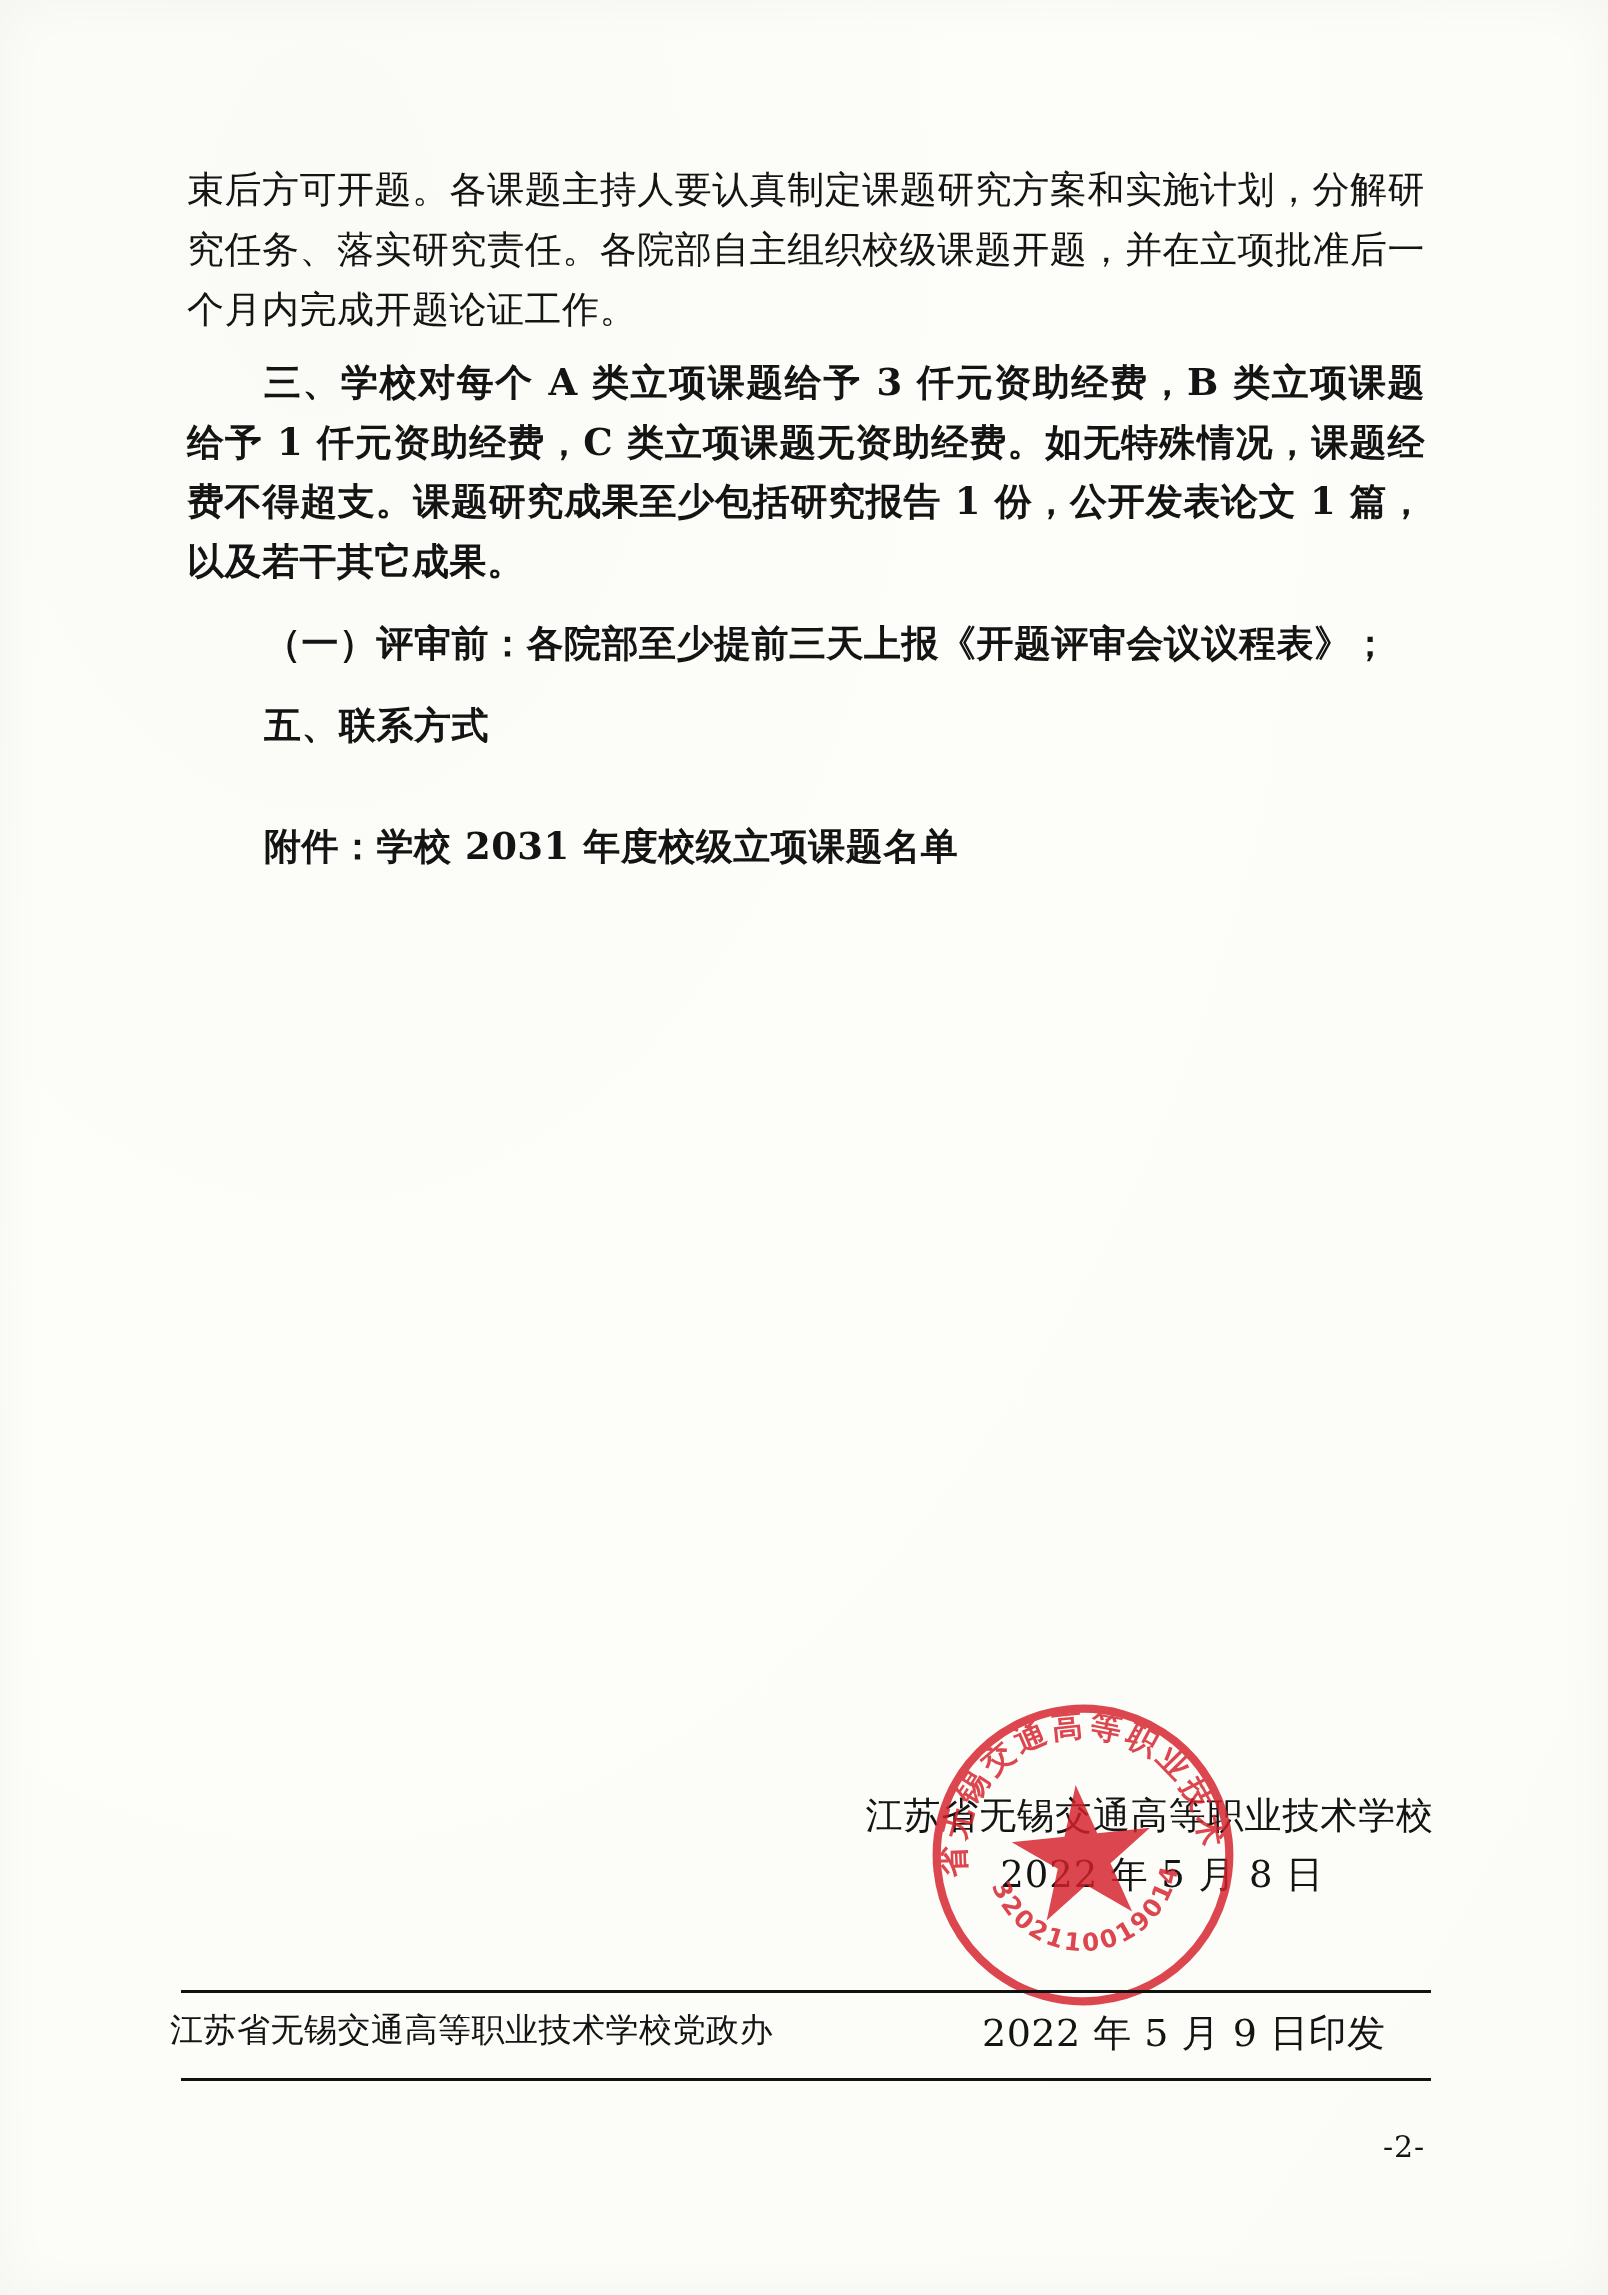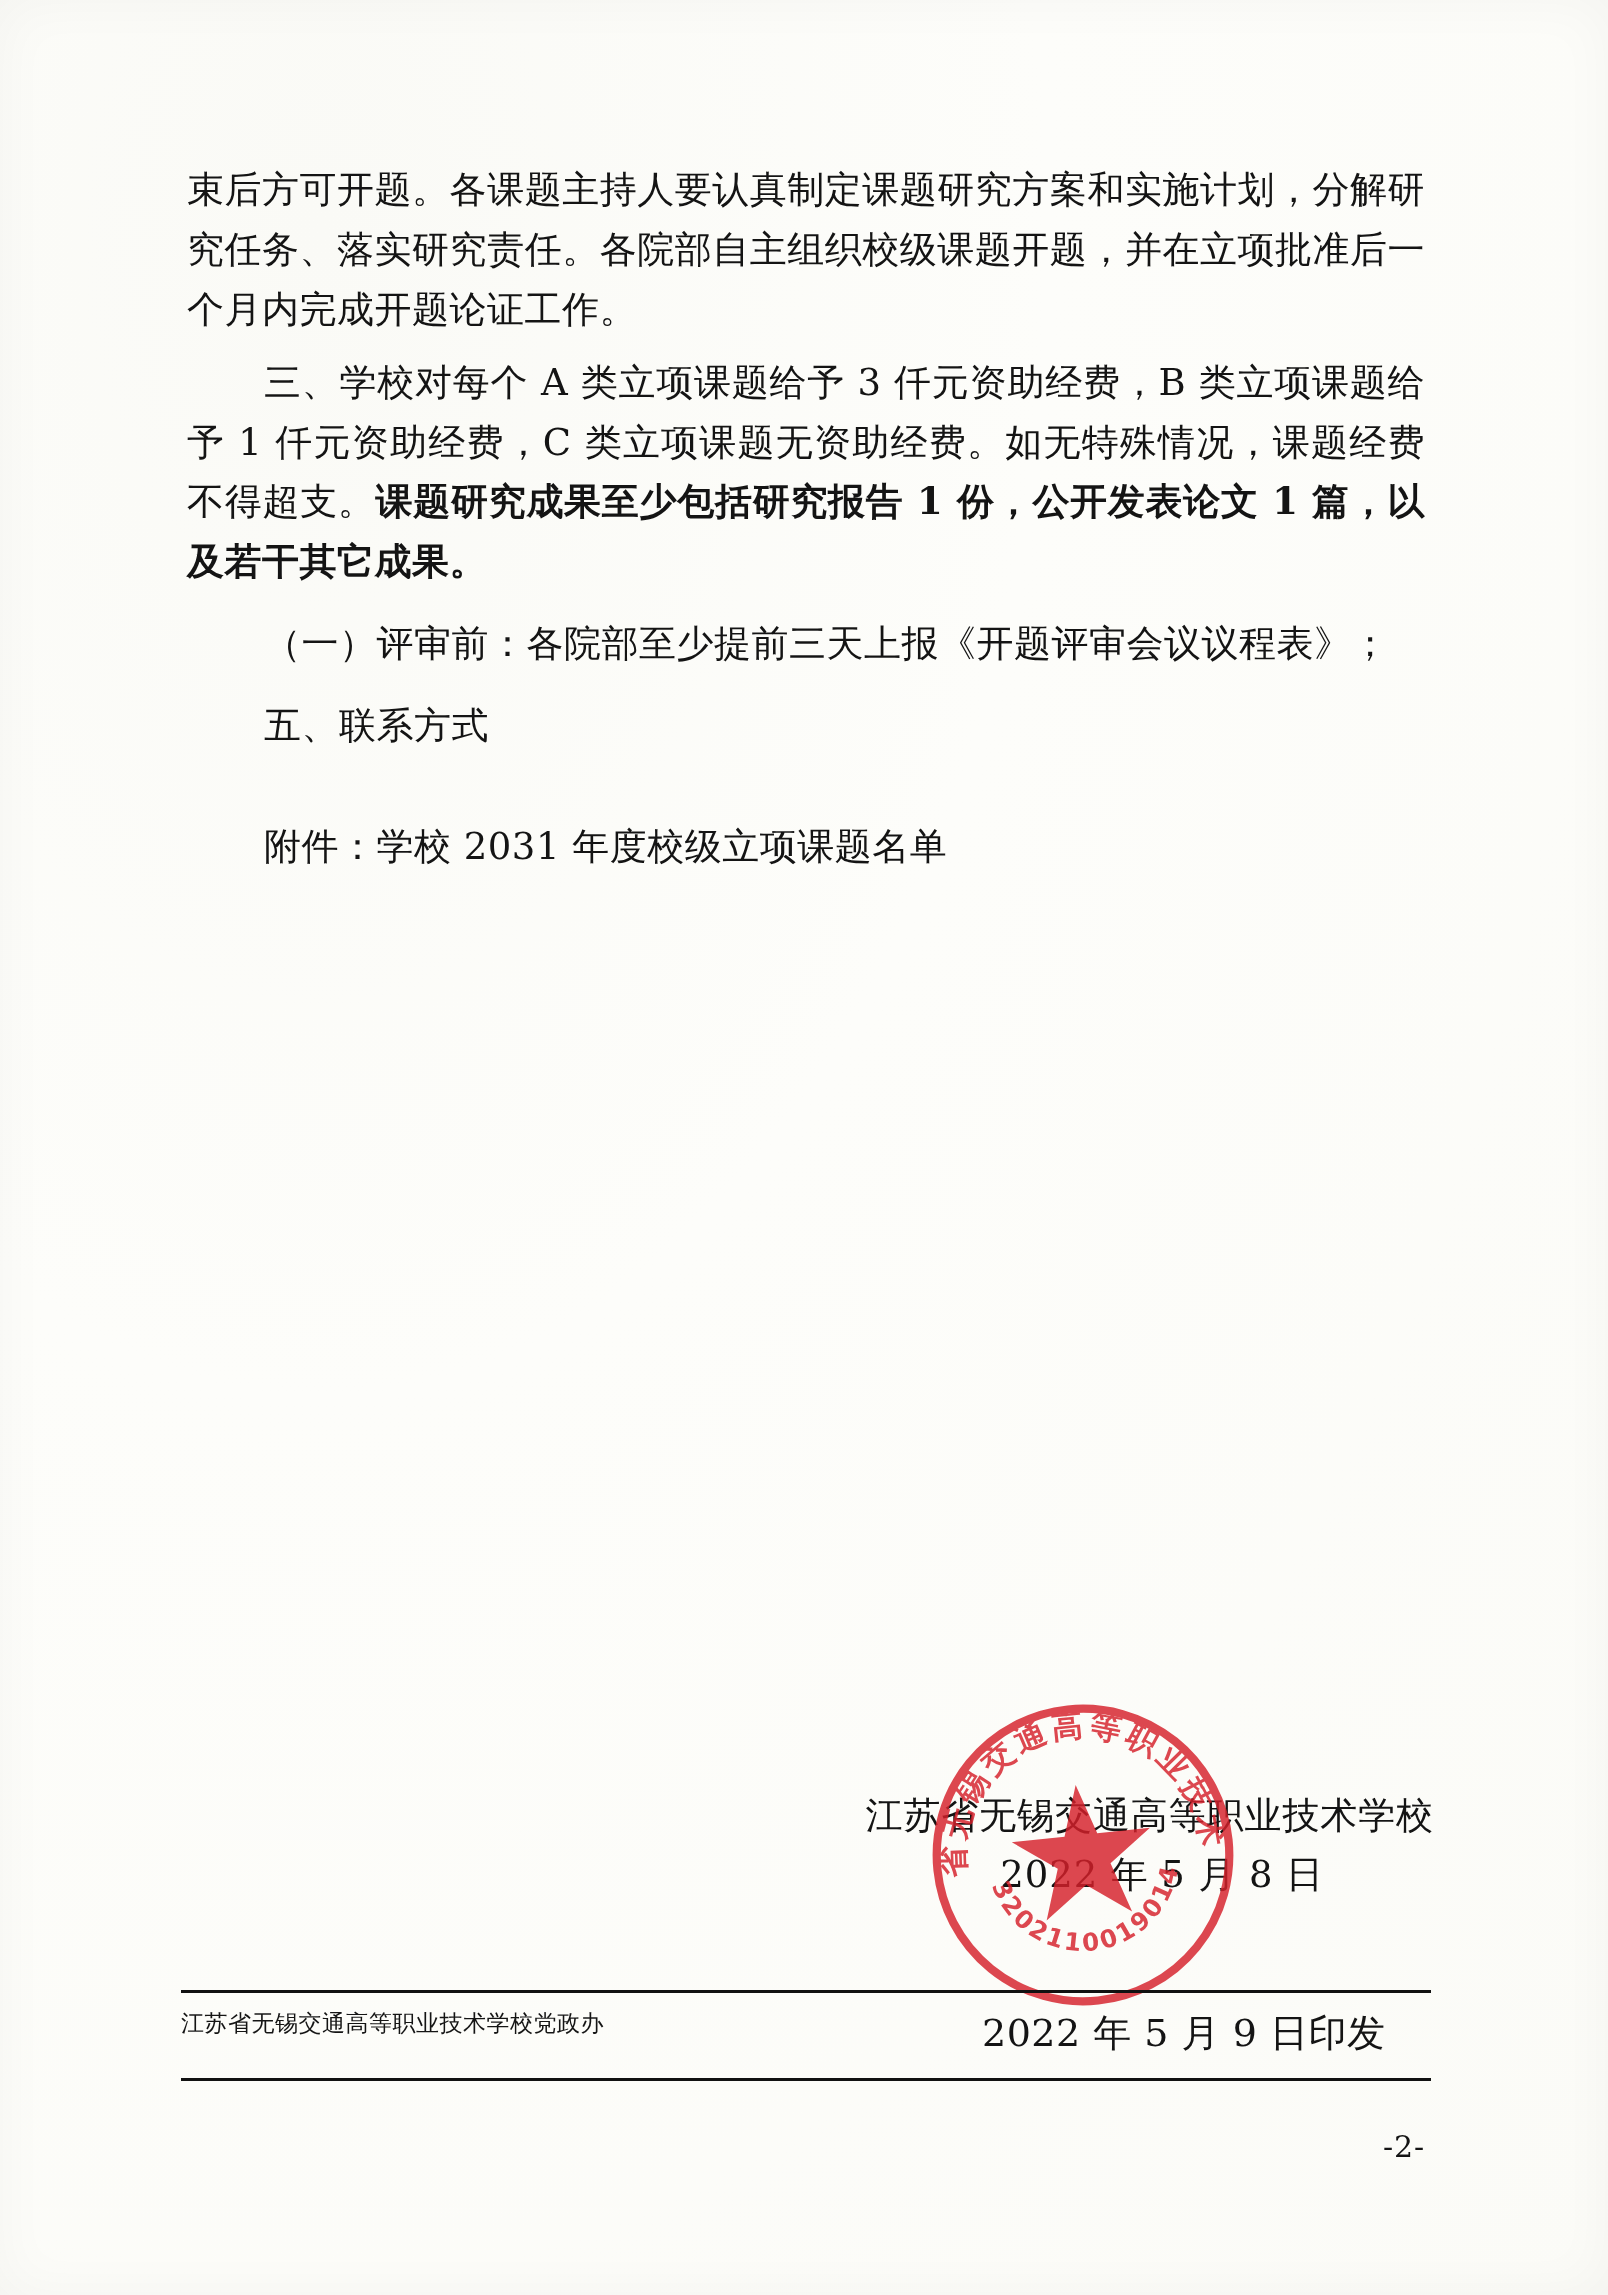--- a/index.html
+++ b/index.html
@@ -35,20 +35,21 @@
     font-size: 37px;
     line-height: 1.62;
     color: #141414;
     text-align: justify;
     text-justify: inter-ideograph;
     letter-spacing: 0.5px;
     font-family: "DejaVu Serif", "Liberation Serif", serif;
   }
   p.indent {
     text-indent: 77px;
+    font-weight: bold;
   }
   .gap-sm { height: 9.1px; }
   .gap-lg { height: 48px; }
 
   
   .sign-block {
     position: absolute;
     right: 174px;
     top: 1786px;
     width: 658px;
@@ -92,23 +93,23 @@
   .footer-rule2 {
     position: absolute;
     left: 181px;
     top: 2078px;
     width: 1250px;
     height: 2.7px;
     background: #111;
   }
   .footer-left {
     position: absolute;
-    left: 181px;
+    left: 170px;
     top: 2008px;
-    font-size: 23px;
+    font-size: 33px;
     color: #141414;
     letter-spacing: 0.5px;
   }
   .footer-right {
     position: absolute;
     left: 982px;
     top: 2008px;
     font-size: 38px;
     color: #141414;
     letter-spacing: 0.5px;

